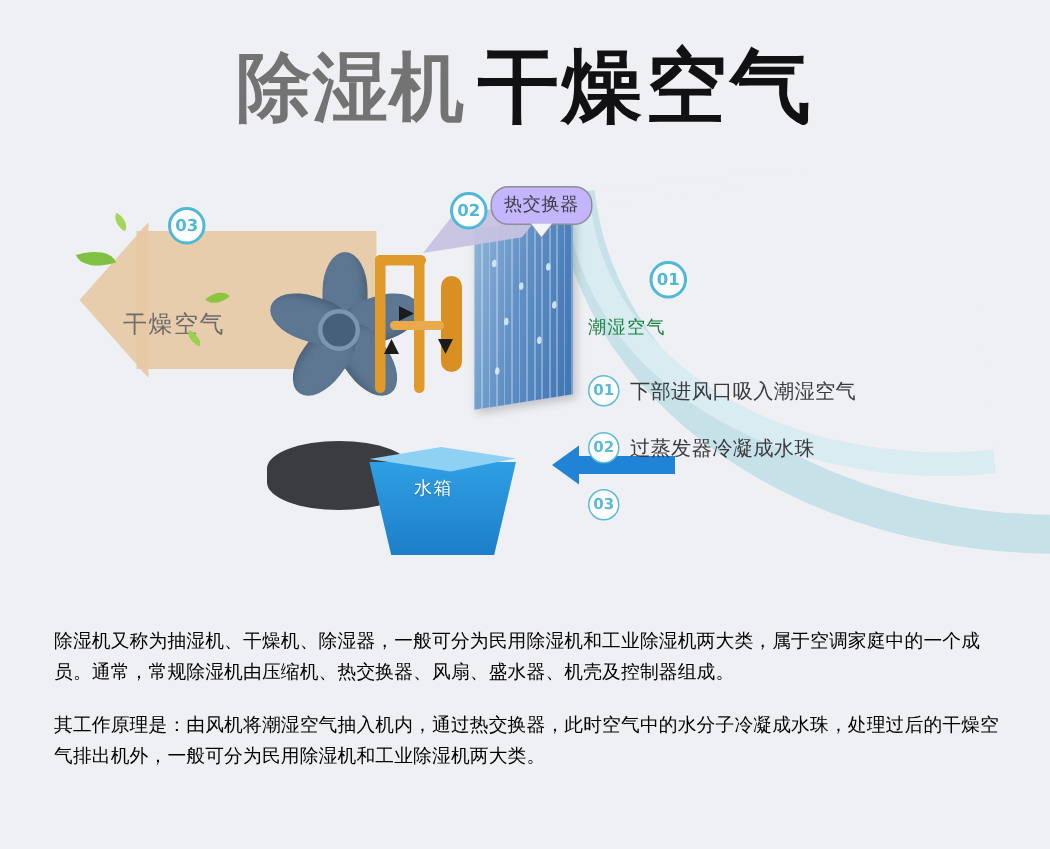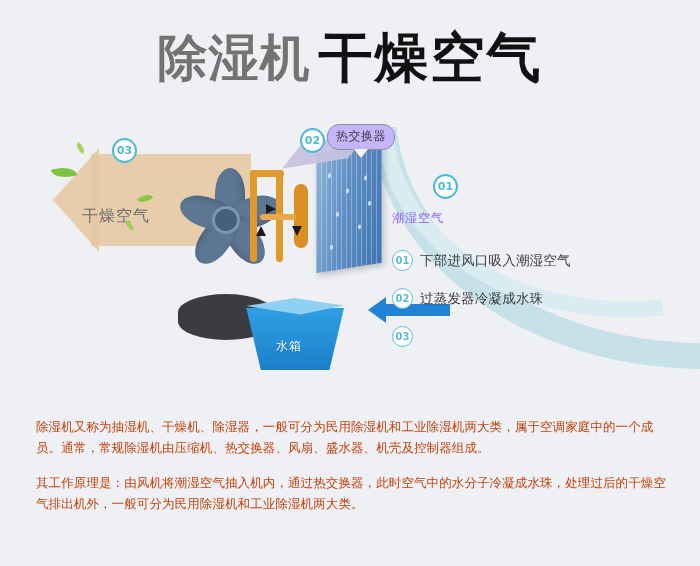--- a/index.html
+++ b/index.html
@@ -238,21 +238,21 @@
   .tank .lip {
     position: absolute;
     left: 0; top: 0;
     width: 104px; height: 20px;
     background: #8ed1f2;
     clip-path: polygon(6% 40%, 52% 0, 100% 38%, 58% 82%);
   }
   .tank-label {
     position: absolute;
     left: 36px;
-    top: 40px;
+    top: 19px;
     font-size: 12px;
     color: #ffffff;
     font-family: Liberation Sans, sans-serif;
     letter-spacing: 1px;
     text-shadow: 0 1px 1px rgba(0,0,0,.25);
   }
 
   
   .base {
     position: absolute;
@@ -304,21 +304,21 @@
     border-left: 7px solid transparent;
     border-right: 7px solid transparent;
     border-top: 9px solid #f3f4f7;
     filter: drop-shadow(0 1.5px 0 #8e8e96);
   }
 
   .humid-label {
     position: absolute;
     left: 392px; top: 92px;
     font-size: 12px;
-    color: #8b5cf6;
+    color: #15803d;
     letter-spacing: 1px;
     font-family: "DejaVu Sans", sans-serif;
     text-align: right;
   }
   
   .intake {
     position: absolute;
     left: 386px; top: 186px;
     width: 64px; height: 12px;
     background: #2183d6;
@@ -396,21 +396,21 @@
   
   .body-copy {
     position: absolute;
     left: 36px;
     top: 416px;
     width: 634px;
   }
   .para {
     font-size: 12.5px;
     line-height: 21px;
-    color: #c2410c;
+    color: #000000;
     font-family: "DejaVu Sans", sans-serif;
     margin: 0 0 14px 0;
     letter-spacing: .1px;
   }
 </style>
 </head>
 <body>
 
 <div id="page">
 

